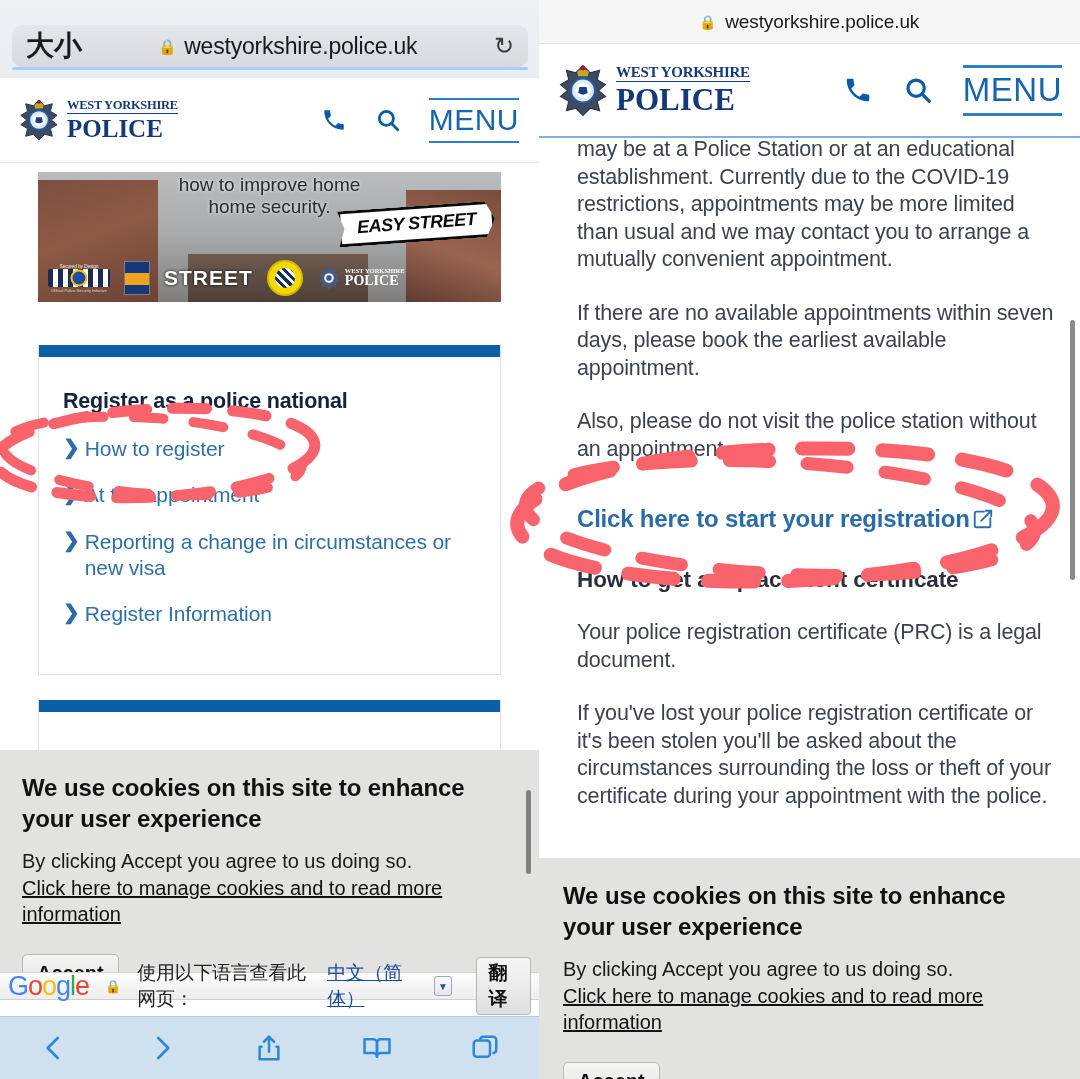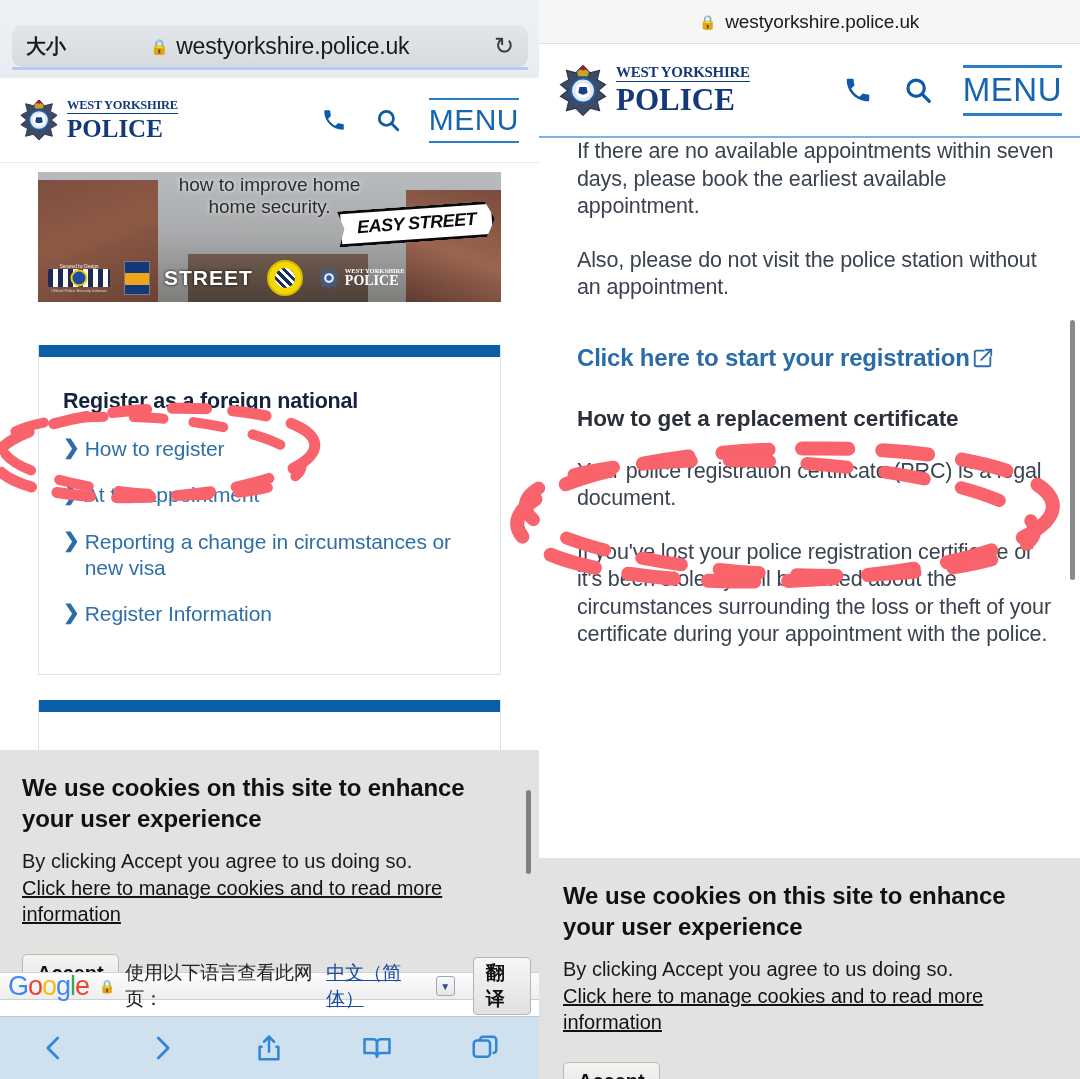--- a/index.html
+++ b/index.html
@@ -20,21 +20,21 @@
     position: absolute; left: 0; top: 0; width: 539px; height: 78px;
     background: linear-gradient(#eef1f4, #e9edf1);
   }
   .url-pill {
     position: absolute; left: 12px; top: 25px; width: 516px; height: 42px;
     background: linear-gradient(#e3e6ea,#d6dadf);
     border-radius: 10px;
     display: flex; align-items: center; padding: 0 14px;
   }
   .url-aa {
-    font-size: 20px; font-weight: 700; color: #1c1c1e; letter-spacing: 0px; text-align: right;
+    font-size: 28px; font-weight: 700; color: #1c1c1e; letter-spacing: 0px; text-align: right;
   }
   .url-center {
     flex: 1; display: flex; align-items: center; justify-content: center; gap: 7px;
   }
   .lock-ico { font-size: 15px; color: #26282b; line-height: 1; }
   .url-text { font-size: 23px; color: #18191b; letter-spacing: -0.2px; }
   .reload-ico { font-size: 24px; color: #3a3c3f; line-height: 1; }
   .progress-line {
     position: absolute; left: 12px; top: 67px; width: 516px; height: 3px;
     background: #aecdf0; border-radius: 2px;
@@ -188,21 +188,21 @@
   .scroll-l {
     position: absolute; right: 8px; top: 790px; width: 5px; height: 84px;
     background: #6f6f6f; border-radius: 3px; opacity: .85;
   }
 
   
   .gt-bar {
     position: absolute; left: 0; top: 972px; width: 539px; height: 28px;
     background: linear-gradient(#fdfdfd,#ededed);
     border-top: 1px solid #d2d2d2; border-bottom: 1px solid #cfcfcf;
-    display: flex; align-items: center; padding: 0 8px; gap: 10px; justify-content: center;
+    display: flex; align-items: center; padding: 0 8px; gap: 16px; justify-content: center;
   }
   .g-logo { font-size: 27px; letter-spacing: -1px; font-family: "Liberation Sans", sans-serif; }
   .g-b { color: #4285f4; } .g-r { color: #ea4335; } .g-y { color: #fbbc05; }
   .g-g { color: #34a853; }
   .gt-lock { color: #5d7fb4; font-size: 13px; }
   .gt-txt { font-size: 19px; color: #222; letter-spacing: -0.3px; }
   .gt-sel {
     font-size: 19px; color: #1b4aa0; text-decoration: underline; letter-spacing: -0.3px;
   }
   .gt-caret {
@@ -384,21 +384,21 @@
             <span class="wyp-mini-1">WEST YORKSHIRE</span>
             <span class="wyp-mini-2">POLICE</span>
           </div>
         </div>
       </div>
     </div>
 
     <div class="card card-1">
       <div class="card-top-bar"></div>
       <div class="card-body">
-        <div class="card-title">Register as a foreign national</div>
+        <div class="card-title">Register as a police national</div>
         <div class="link-list">
           <div class="link-row">
             <span class="chev">❯</span>
             <span class="link-txt">How to register</span>
           </div>
           <div class="link-row">
             <span class="chev">❯</span>
             <span class="link-txt">At the appointment</span>
           </div>
           <div class="link-row">
@@ -500,20 +500,21 @@
             <circle cx="10.5" cy="10.5" r="6.5"></circle>
               <line x1="15.5" y1="15.5" x2="21" y2="21" stroke-linecap="round"></line>
           </svg>
         </span>
         <span class="menu-btn-r">MENU</span>
       </div>
     </div>
     <div class="r-divider"></div>
 
     <div class="r-content">
+      <p class="r-para first">may be at a Police Station or at an educational establishment. Currently due to the COVID-19 restrictions, appointments may be more limited than usual and we may contact you to arrange a mutually convenient appointment.</p>
       <p class="r-para">If there are no available appointments within seven days, please book the earliest available appointment.</p>
       <p class="r-para">Also, please do not visit the police station without an appointment.</p>
       <a class="r-link">
         <span>Click here to start your registration</span>
         <svg width="22" height="22" viewBox="0 0 24 24" fill="none" stroke="#2a6ca8" stroke-width="2" stroke-linecap="round" stroke-linejoin="round">
           <path d="M13 4 H4.5 A1.5 1.5 0 0 0 3 5.5 V19.5 A1.5 1.5 0 0 0 4.5 21 H18.5 A1.5 1.5 0 0 0 20 19.5 V11"></path>
           <line x1="10" y1="14" x2="21" y2="3"></line>
           <polyline points="15 3 21 3 21 9"></polyline>
         </svg>
       </a>

